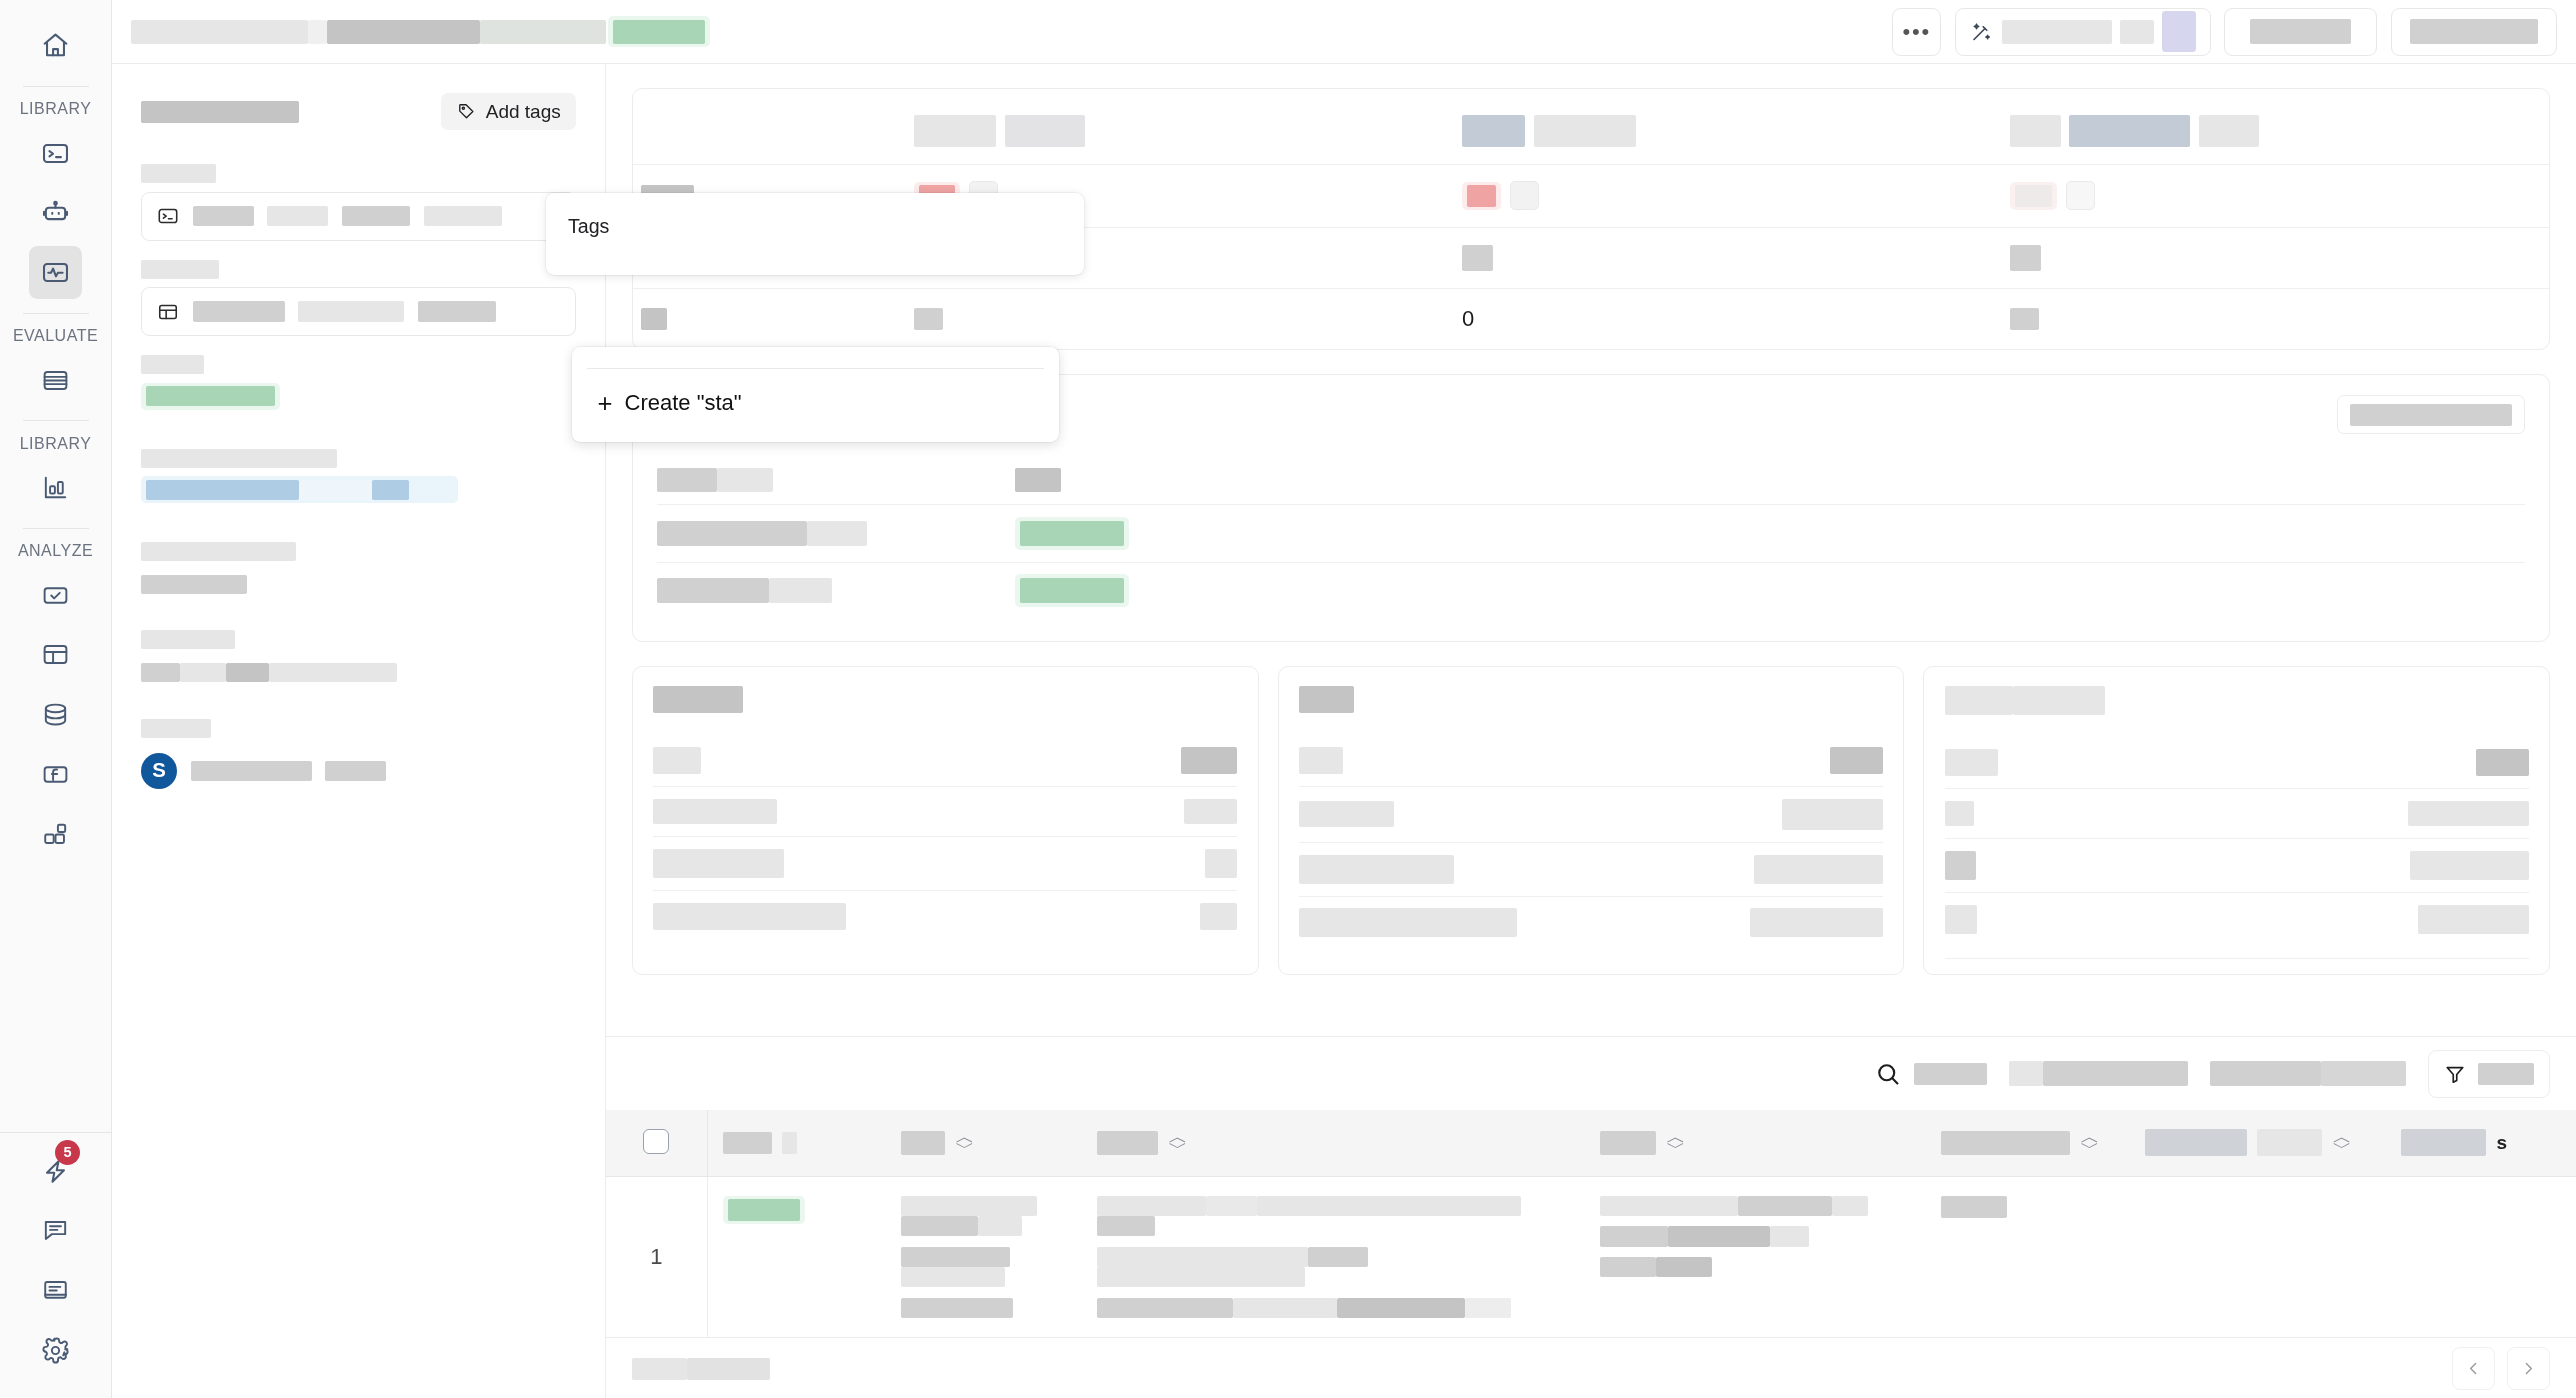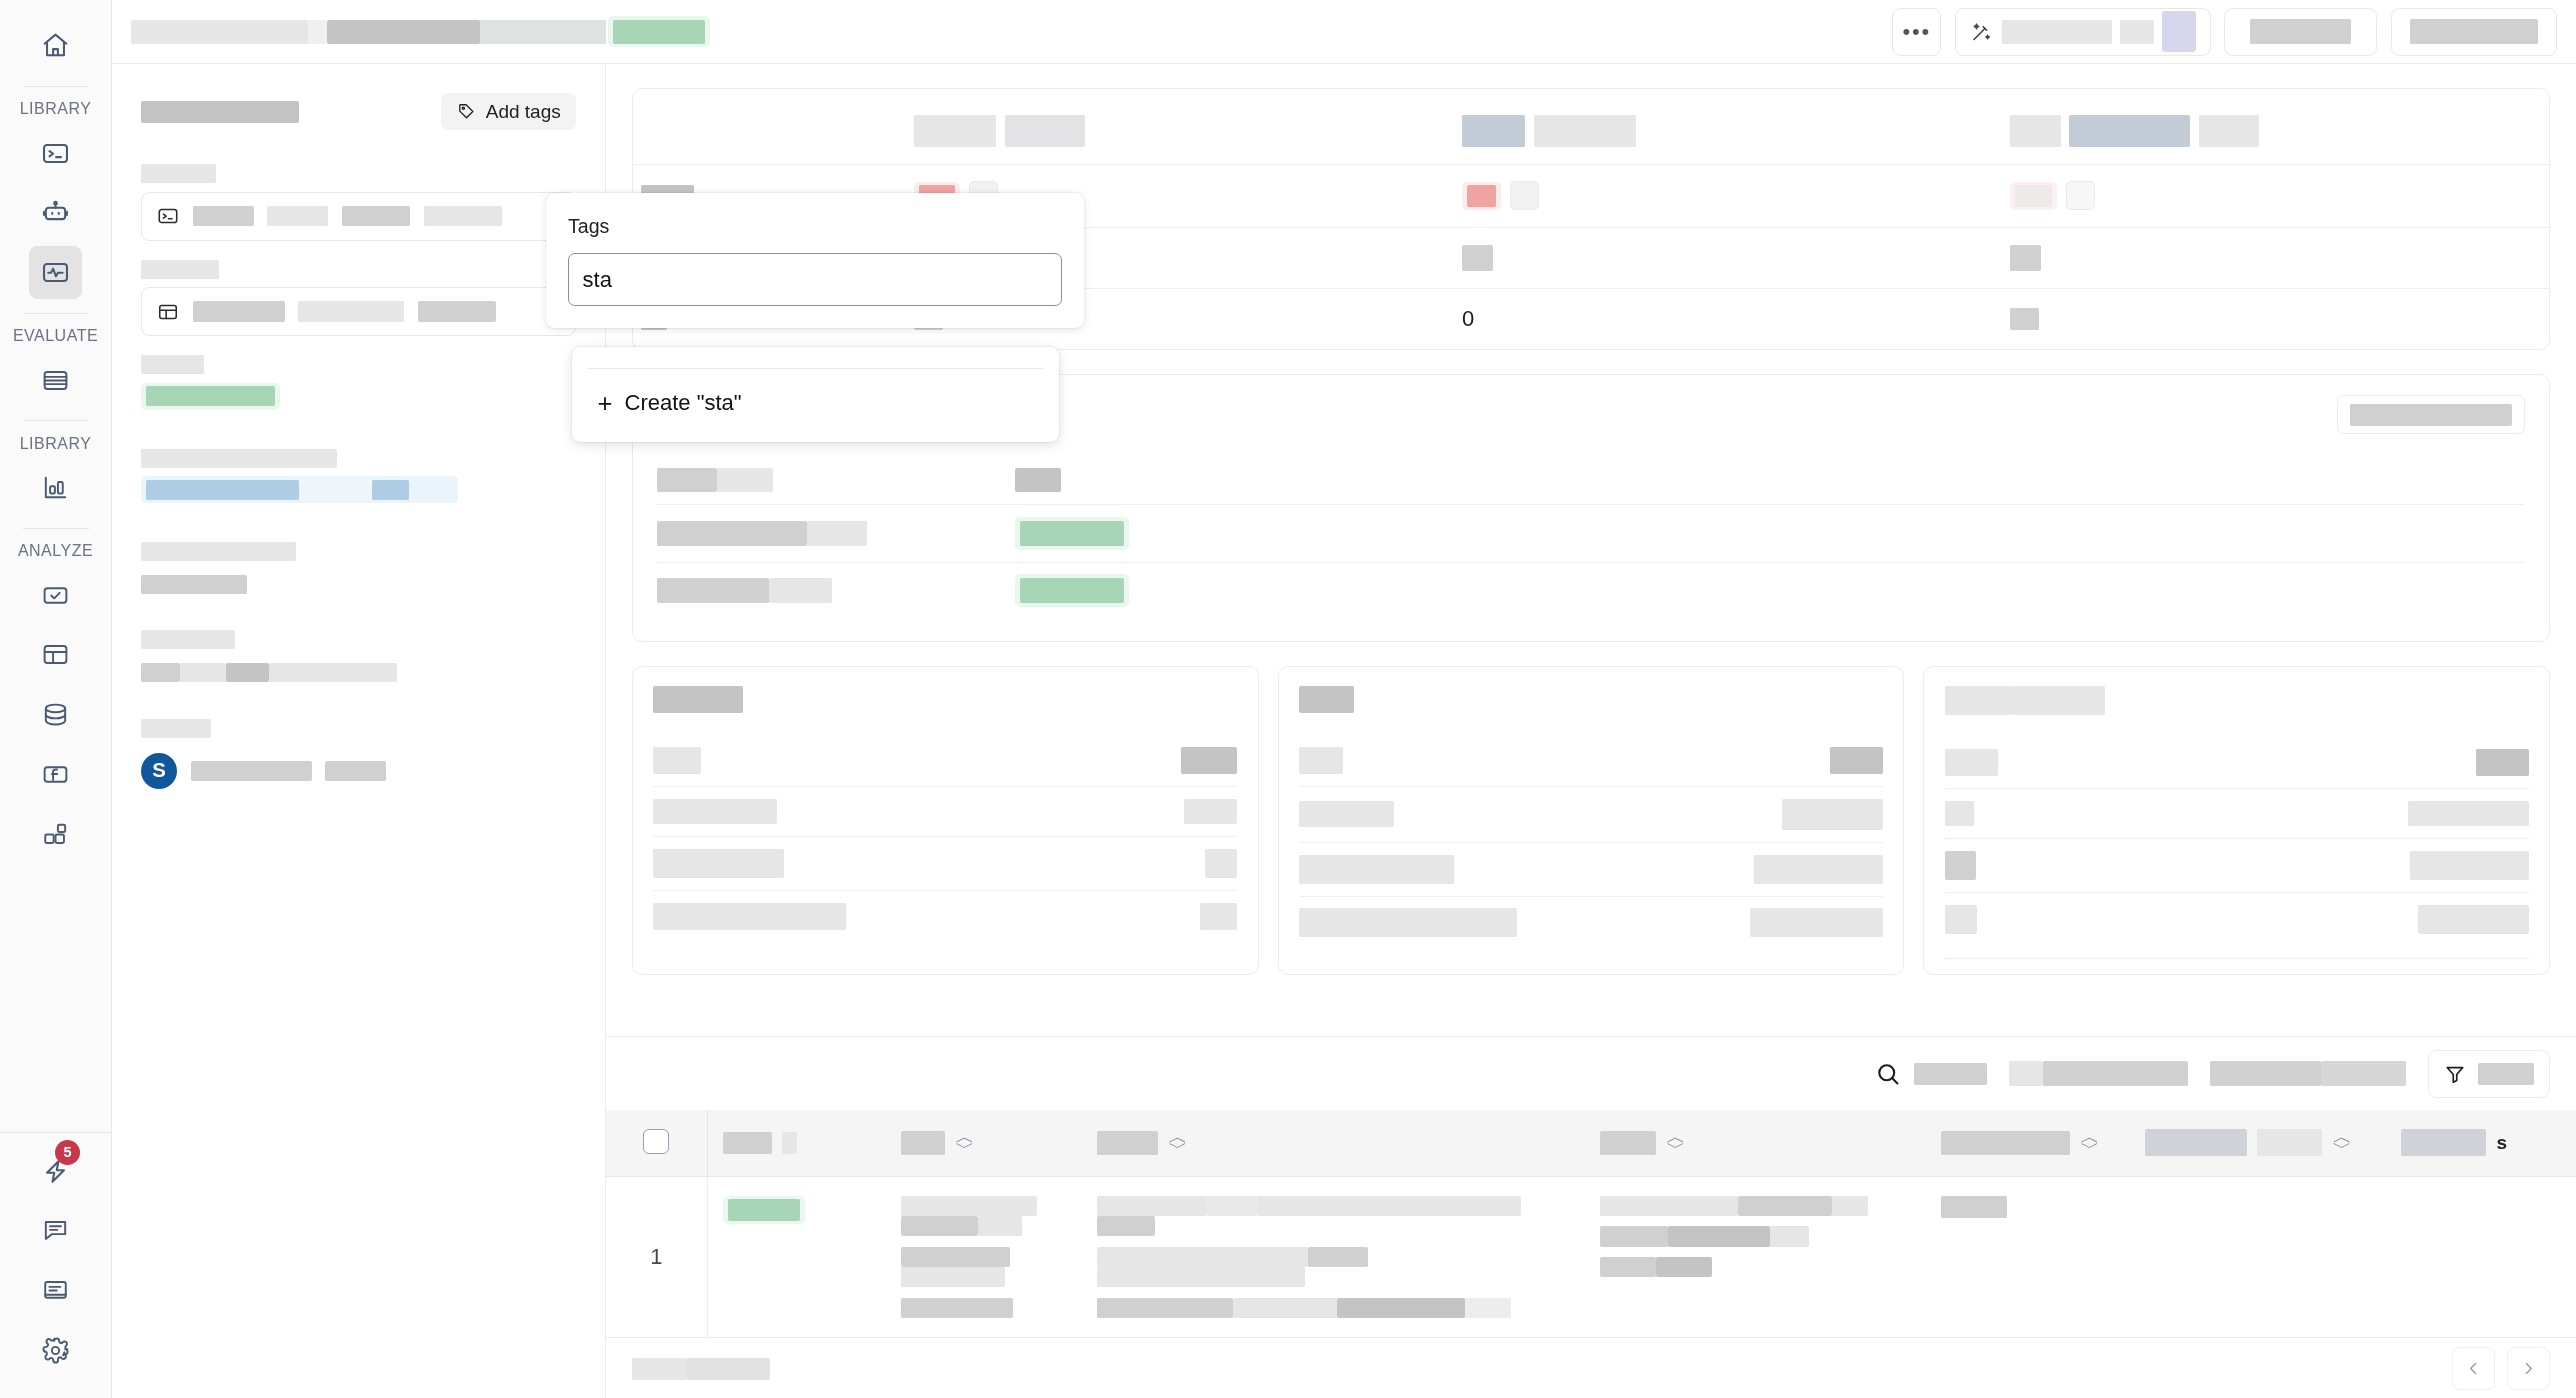--- a/index.html
+++ b/index.html
@@ -423,21 +423,20 @@
           <span class="redact lt" style="width:70px;height:19px;"></span>
         </div>
         <div style="margin-top:15.3px;display:flex;align-items:center;gap:13.6px;">
           <span class="avatar">S</span>
           <span class="redact d1" style="width:121px;height:20.4px;"></span>
           <span class="redact d1" style="width:61px;height:20.4px;"></span>
         </div>
 
         <div class="tags-pop">
           <div class="tags-pop-title">Tags</div>
-          <input class="tags-input" value="sta" autocomplete="off" style="">
         </div>
         <div class="tags-menu">
           <div class="tags-sep"></div>
           <div class="tags-create">
             <span class="plus">+</span>
             <span>Create "sta"</span>
           </div>
         </div>
       </div>
 

